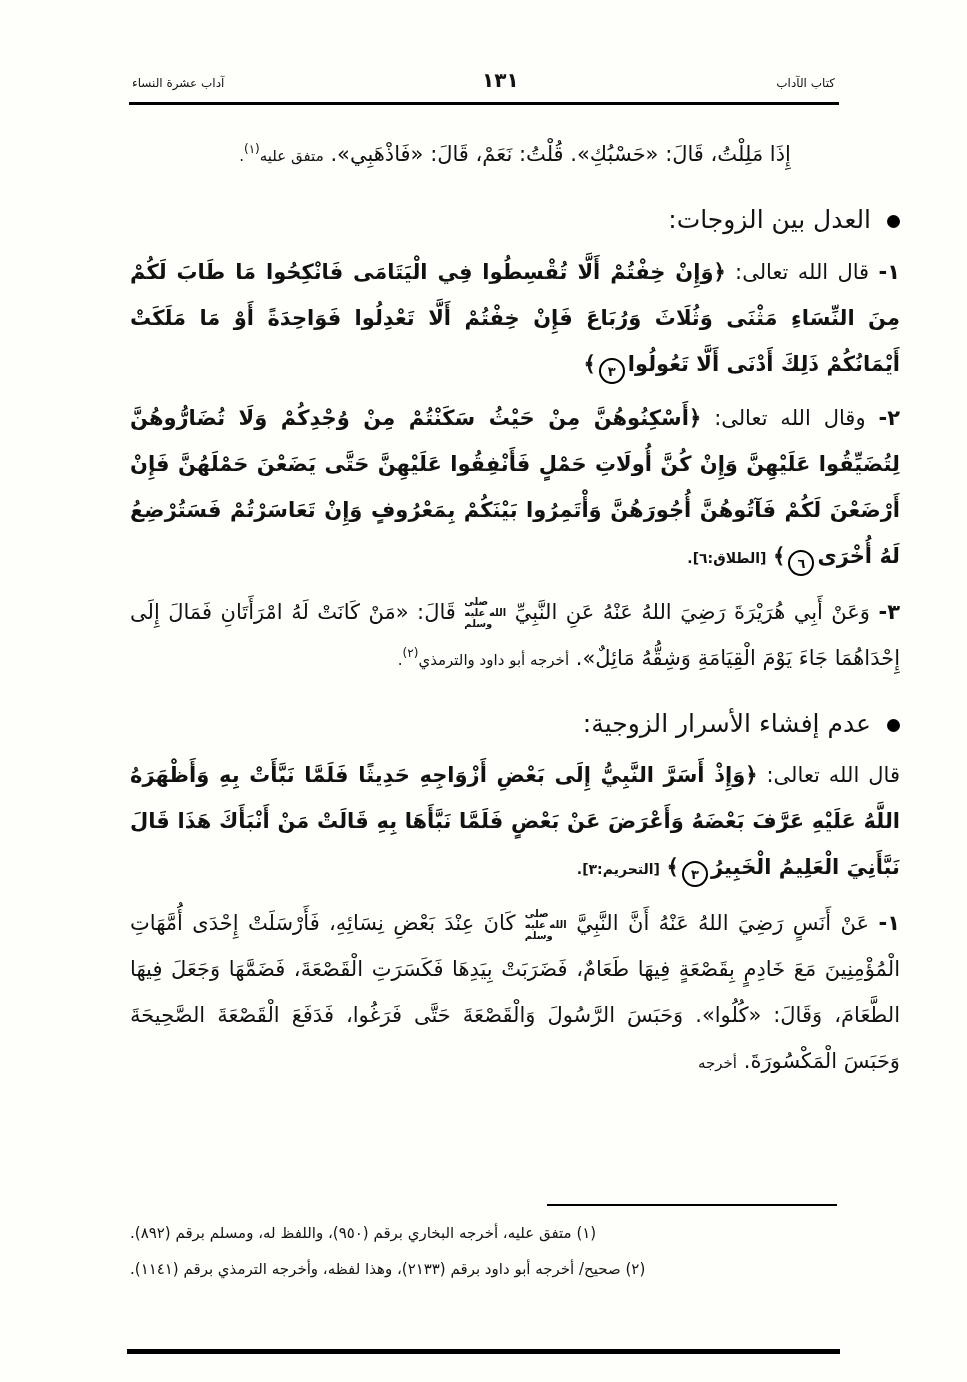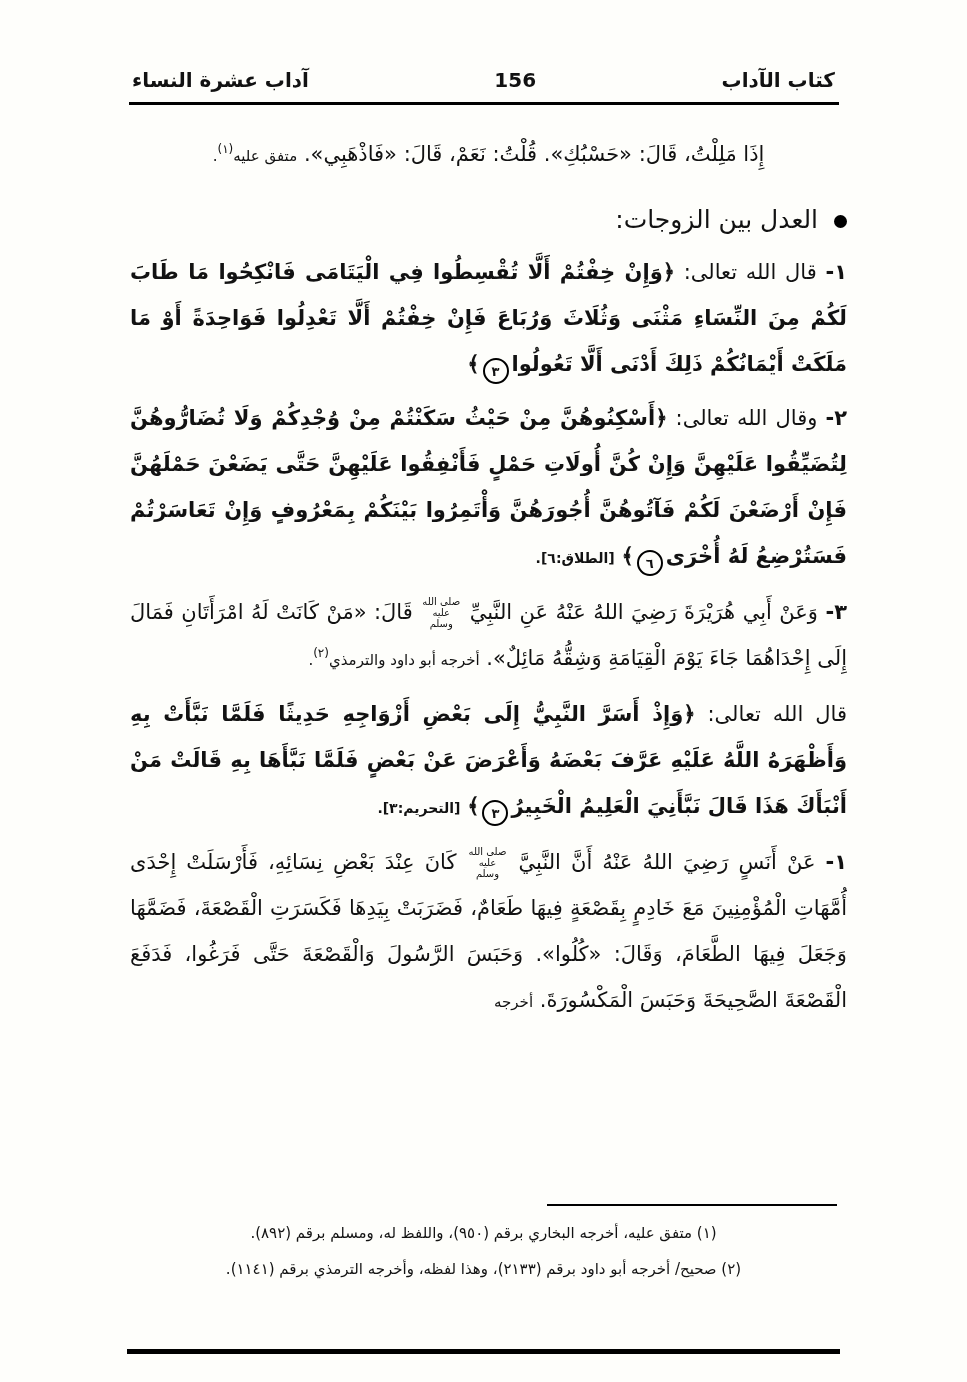--- a/index.html
+++ b/index.html
@@ -16,27 +16,27 @@
     overflow: hidden;
   }
 
   
   .page-header {
     display: flex;
     justify-content: space-between;
     align-items: baseline;
     padding: 68px 132px 0 132px;
   }
-  .header-title { font-size: 20px; font-weight: bold; letter-spacing: 0.5px; }
+  .header-title { font-size: 12px; font-weight: normal; letter-spacing: 0.5px; }
   .header-page-number { font-size: 20px; font-weight: bold; }
   .header-rule { height: 3px; background: #000; margin: 10px 128px 0 129px; }
 
   
   .content {
-    padding: 20px 120px 0 130px;
+    padding: 20px 67px 0 130px;
     font-size: 21px;
     line-height: 46px;
     text-align: justify;
   }
   .intro-line { margin: 6px 0 0; text-align: center; }
   .attribution { font-size: 15px; }
   .fn-ref { font-size: 12px; vertical-align: super; line-height: 0; }
 
   .section-heading { margin: 22px 0 10px; font-size: 25px; font-weight: normal; line-height: 1.5; text-align: right; }
   .bullet {
@@ -50,37 +50,37 @@
   .ayah-marker {
     display: inline-block; width: 26px; height: 26px; line-height: 23px;
     border: 2px solid #000; border-radius: 50%;
     text-align: center; font-size: 13px; font-weight: bold;
     vertical-align: -5px; margin: 0 3px;
   }
   .ref { font-size: 14px; font-weight: bold; white-space: nowrap; }
   .ref-line { font-size: 15px; font-weight: bold; text-align: left; line-height: 28px; margin: -8px 0 4px; }
   .saw {
     display: inline-block; width: 42px; font-size: 10px; line-height: 11px;
-    text-align: center; vertical-align: middle; font-weight: normal;
+    text-align: left; vertical-align: middle; font-weight: bold;
   }
 
   
   .footnotes { position: absolute; right: 130px; left: 130px; bottom: 92px; }
   .fn-separator { width: 290px; height: 2px; background: #000; margin: 0 0 12px; }
-  .footnote { margin: 0 0 6px; font-size: 15px; line-height: 30px; text-align: center; }
+  .footnote { margin: 0 0 6px; font-size: 15px; line-height: 30px; text-align: left; }
   .bottom-rule { position: absolute; right: 127px; left: 127px; bottom: 28px; height: 5px; background: #000; }
 </style>
 </head>
 <body>
 
 <div class="page">
 
   <header class="page-header">
     <span class="header-title">كتاب الآداب</span>
-    <span class="header-page-number">156</span>
+    <span class="header-page-number">١٣١</span>
     <span class="header-title">آداب عشرة النساء</span>
   </header>
   <div class="header-rule"></div>
 
   <main class="content">
 
     <p class="intro-line">
       <span>إِذَا مَلِلْتُ، قَالَ: «حَسْبُكِ». قُلْتُ: نَعَمْ، قَالَ: «فَاذْهَبِي».</span>
       <span class="attribution">متفق عليه</span><sup class="fn-ref">(١)</sup><span class="attribution">.</span>
     </p>
@@ -103,20 +103,23 @@
     </p>
 
     <p class="para">
       <span class="num">٣-</span>
       <span>وَعَنْ أَبِي هُرَيْرَةَ رَضِيَ اللهُ عَنْهُ عَنِ النَّبِيِّ</span>
       <span class="saw">صلى الله عليه وسلم</span>
       <span>قَالَ: «مَنْ كَانَتْ لَهُ امْرَأَتَانِ فَمَالَ إِلَى إِحْدَاهُمَا جَاءَ يَوْمَ الْقِيَامَةِ وَشِقُّهُ مَائِلٌ».</span>
       <span class="attribution">أخرجه أبو داود والترمذي</span><sup class="fn-ref">(٢)</sup><span class="attribution">.</span>
     </p>
 
+    <h2 class="section-heading">
+      <span class="bullet"></span><span>عدم إفشاء الأسرار الزوجية:</span>
+    </h2>
 
     <p class="para">
       <span>قال الله تعالى:</span>
       <span class="quran">﴿وَإِذْ أَسَرَّ النَّبِيُّ إِلَى بَعْضِ أَزْوَاجِهِ حَدِيثًا فَلَمَّا نَبَّأَتْ بِهِ وَأَظْهَرَهُ اللَّهُ عَلَيْهِ عَرَّفَ بَعْضَهُ وَأَعْرَضَ عَنْ بَعْضٍ فَلَمَّا نَبَّأَهَا بِهِ قَالَتْ مَنْ أَنْبَأَكَ هَذَا قَالَ نَبَّأَنِيَ الْعَلِيمُ الْخَبِيرُ</span><span class="ayah-marker">٣</span><span class="quran">﴾</span>
       <span class="ref">[التحريم:٣].</span>
     </p>
 
 
     <p class="para">
       <span class="num">١-</span>

